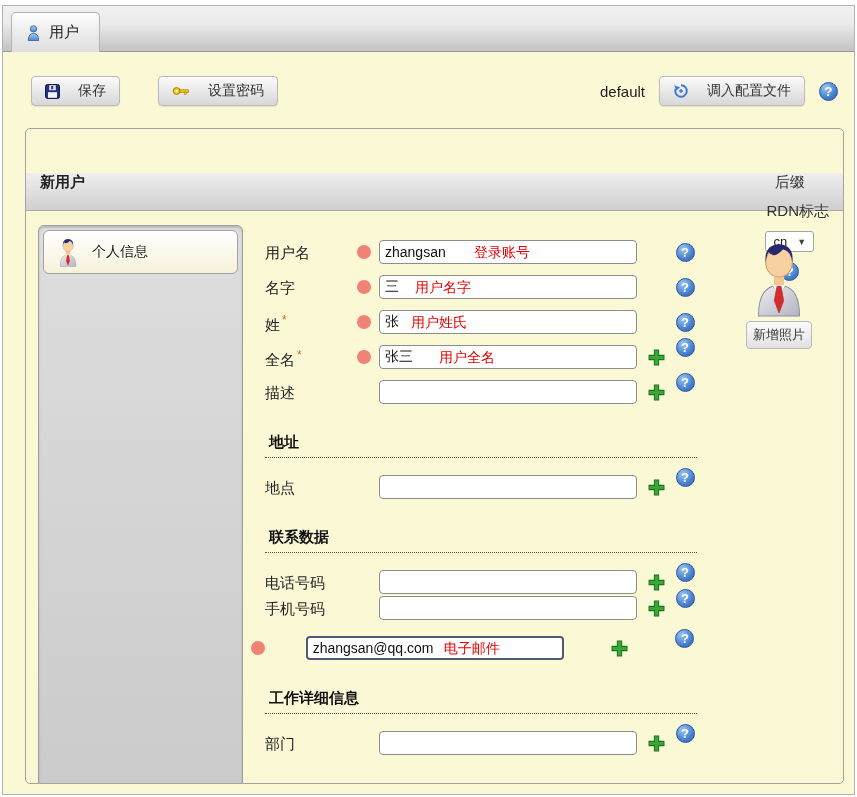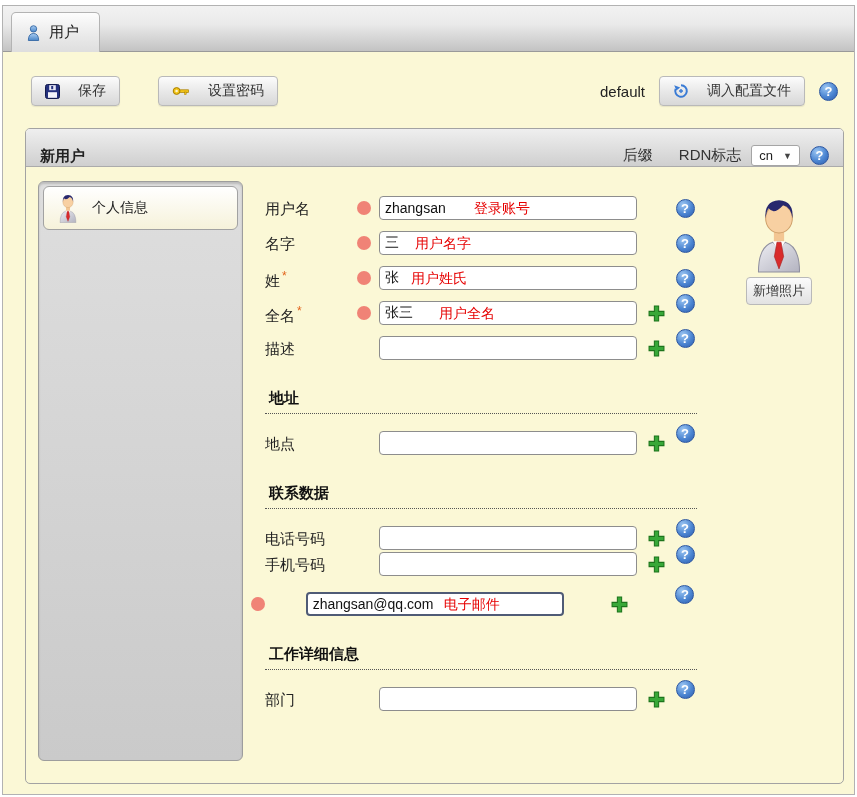--- a/index.html
+++ b/index.html
@@ -26,23 +26,23 @@
 
   .help { width:19px; height:19px; min-width:19px; border-radius:50%;
           background:radial-gradient(circle at 35% 28%, #9cc6f2, #4c86d2 55%, #2d5cad);
           border:1px solid #2c57a2; color:#fff; font-weight:bold; font-size:13px; line-height:17px;
           display:inline-flex; align-items:center; justify-content:center; cursor:pointer; }
 
   
   .panel { margin:6px 10px 10px 22px; border:1px solid #a3a3a3; border-radius:5px; overflow:hidden;
            display:flex; flex-direction:column; flex:1; background:#fbf8d6; }
   .panel-header { height:38px; background:linear-gradient(#efefef,#dcdcdc 60%,#cfcfcf);
-                  border-bottom:1px solid #ababab; display:flex; align-items:flex-end; padding:0 14px; }
+                  border-bottom:1px solid #ababab; display:flex; align-items:flex-start; padding:0 14px;margin-top:44px; }
   .panel-title { font-size:15px; font-weight:bold; color:#222; }
-  .panel-header-right { margin-left:auto; display:flex; align-items:center; gap:10px; font-size:15px; color:#333; }
+  .panel-header-right { margin-left:auto; display:flex; align-items:center; gap:10px; font-size:15px; color:#333;flex-direction:column; }
   .rdn-label { margin-left:16px; }
   .select { display:inline-flex; align-items:center; gap:10px; background:#fff; border:1px solid #a5a5a5;
             border-radius:3px; padding:2px 7px; font-size:13px; color:#222; cursor:pointer; }
   .select .arrow { font-size:9px; color:#444; }
 
   .panel-body { display:flex; padding:14px 10px 10px 12px; flex:1; }
 
   
   .sidebar { width:205px; min-width:205px; height:580px; border:1px solid #9d9d9d; border-radius:6px;
              background:linear-gradient(#dedede,#cacaca); box-shadow:inset 0 2px 2px rgba(0,0,0,.15); padding:4px; }

